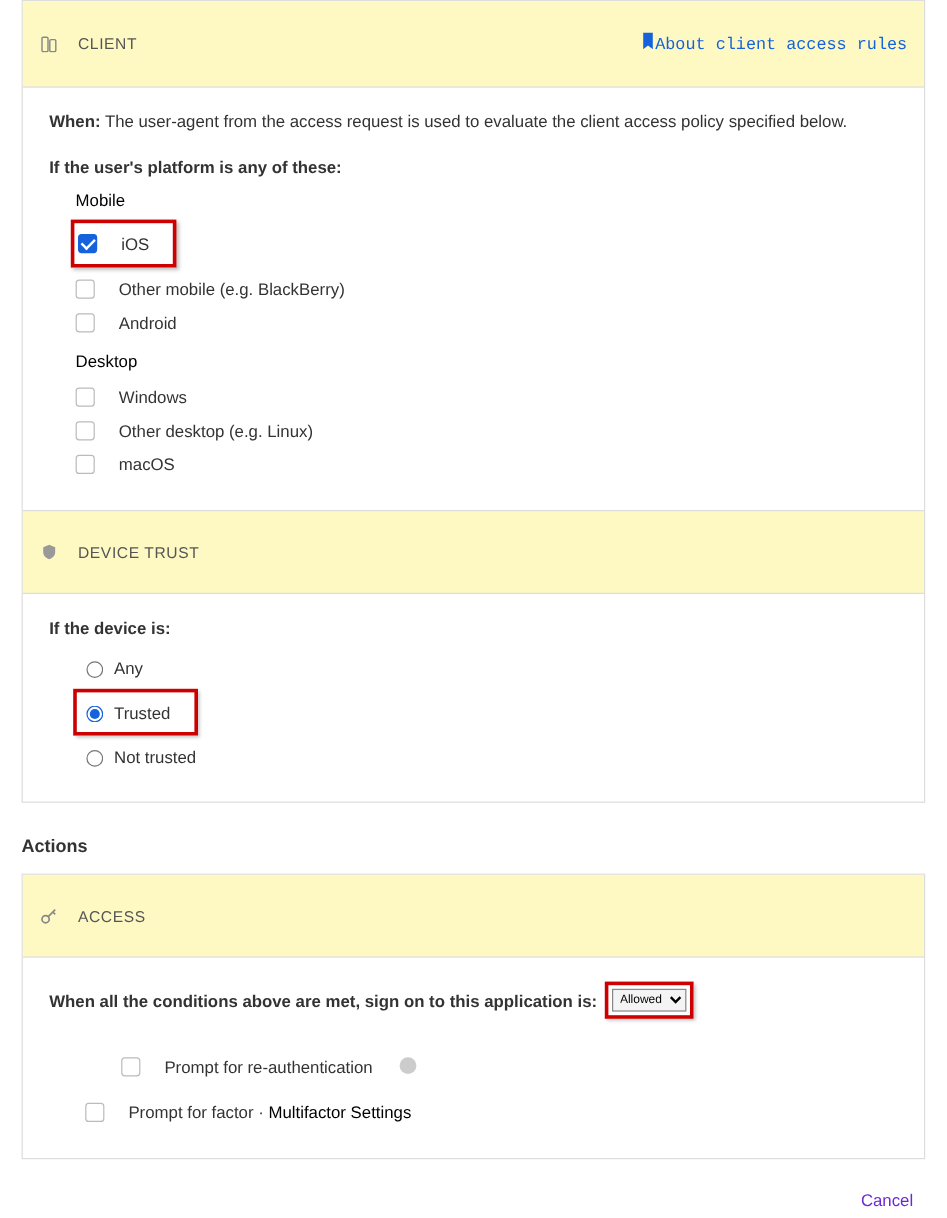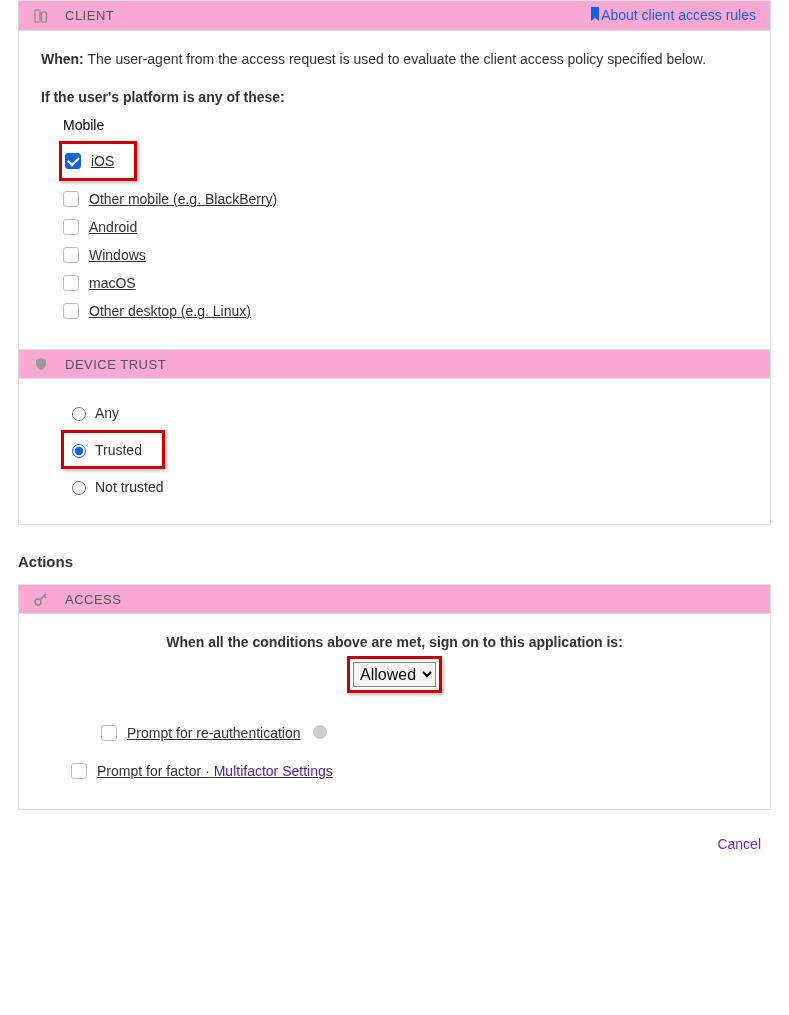--- a/index.html
+++ b/index.html
@@ -10,25 +10,25 @@
     font-size: 14px;
     color: #333;
     background: #fff;
     width: 789px;
   }
   .panel {
     border: 1px solid #ddd;
     margin: 0 18px 0 18px;
   }
   .panel-header {
-    background: #f9a8d4;
+    background: #fef9c3;
     border-bottom: 1px solid #ddd;
     display: flex;
     align-items: center;
-    padding: 6px 14px;
+    padding: 26px 14px;
     font-size: 13px;
     letter-spacing: 0.5px;
     color: #555;
   }
   .panel-header .icon {
     width: 16px;
     height: 16px;
     margin-right: 16px;
     display: inline-flex;
     align-items: center;
@@ -38,42 +38,42 @@
   .panel-header .title {
     flex: 0 0 auto;
   }
   .panel-header .spacer { flex: 1; }
   .panel-header .link {
     color: #1662dd;
     text-decoration: none;
     font-size: 14px;
     letter-spacing: 0;
     display: inline-flex;
-    align-items: flex-start;
+    align-items: flex-end;
     gap: 0;
+    font-family: Liberation Mono, monospace;
   }
   .panel-body {
     padding: 20px 22px 24px 22px;
   }
   .note-line { margin-bottom: 22px; }
   .note-line .bold { font-weight: 600; }
   .sub-label { font-weight: 600; margin-bottom: 12px; }
   .group-label {
     margin-left: 22px;
     color: #000000;
     margin-bottom: 8px;
     margin-top: 10px;
   }
   .check-row {
     display: flex;
     align-items: flex-start;
     margin-left: 22px;
     padding: 6px 0;
-    gap: 10px;
-    text-decoration: underline;
+    gap: 20px;
   }
   .checkbox {
     width: 16px;
     height: 16px;
     border: 1.5px solid #bbb;
     border-radius: 3px;
     background: #fff;
     display: inline-flex;
     align-items: center;
     justify-content: center;
@@ -112,21 +112,21 @@
     box-shadow: 2px 2px 3px rgba(0,0,0,0.25);
   }
   .highlight-box.tight { padding: 3px; }
   .actions-title {
     font-weight: 600;
     font-size: 15px;
     margin: 28px 0 14px 18px;
   }
   .inline-label { font-weight: 600; }
   select {
-    font-size: 16px;
+    font-size: 10px;
     padding: 2px 2px;
     border: 1px solid #888;
     background: #f4f4f4;
   }
   .footer {
     display: flex;
     justify-content: flex-end;
     align-items: center;
     gap: 26px;
     padding: 26px 28px 20px 0;
@@ -138,30 +138,29 @@
     padding: 10px 18px;
     font-size: 14px;
     font-weight: 500;
     cursor: pointer;
   }
   .link-cancel {
     color: #6d28d9;
     text-decoration: none;
     font-size: 14px;
   }
-  .mf-link { color: #4c1d95; text-decoration: none; }
+  .mf-link { color: #000000; text-decoration: none; }
   .help-dot {
     width: 14px; height: 14px; border-radius: 50%;
     background: #ccc; display:inline-block; vertical-align:middle;
     margin-left:2px;
   }
   .access-row {
     display:flex; align-items:center; gap:6px; flex-wrap:wrap;
     margin-bottom: 26px;
-    flex-direction: column;
   }
   .indent-checks { margin-left: 30px; }
 </style>
 </head>
 <body>
 
 <div class="panel" style="margin-top:0;">
   <div class="panel-header">
     <span class="icon">
       <svg width="14" height="14" viewBox="0 0 14 14">
@@ -200,44 +199,46 @@
 
     <div class="check-row">
       <span class="checkbox"></span>
       <span>Other mobile (e.g. BlackBerry)</span>
     </div>
     <div class="check-row">
       <span class="checkbox"></span>
       <span>Android</span>
     </div>
 
+    <div class="group-label">Desktop</div>
 
     <div class="check-row">
       <span class="checkbox"></span>
       <span>Windows</span>
     </div>
     <div class="check-row">
       <span class="checkbox"></span>
+      <span>Other desktop (e.g. Linux)</span>
+    </div>
+    <div class="check-row">
+      <span class="checkbox"></span>
       <span>macOS</span>
-    </div>
-    <div class="check-row">
-      <span class="checkbox"></span>
-      <span>Other desktop (e.g. Linux)</span>
     </div>
   </div>
 
   <div class="panel-header" style="border-top:1px solid #ddd;">
     <span class="icon">
       <svg width="14" height="14" viewBox="0 0 14 14">
           <path d="M7 1l5 2v4c0 3-2 5-5 6-3-1-5-3-5-6V3l5-2z" fill="#999"></path>
         </svg>
     </span>
     <span class="title">DEVICE TRUST</span>
   </div>
   <div class="panel-body">
+    <div class="sub-label">If the device is:</div>
 
     <div class="radio-row">
       <input type="radio" name="dt" style="">
       <span>Any</span>
     </div>
 
     <div style="margin-left:20px; margin:4px 0 4px 20px;">
       <div class="highlight-box">
         <div class="radio-row" style="margin-left:0;">
           <input type="radio" name="dt" checked="" style="">

